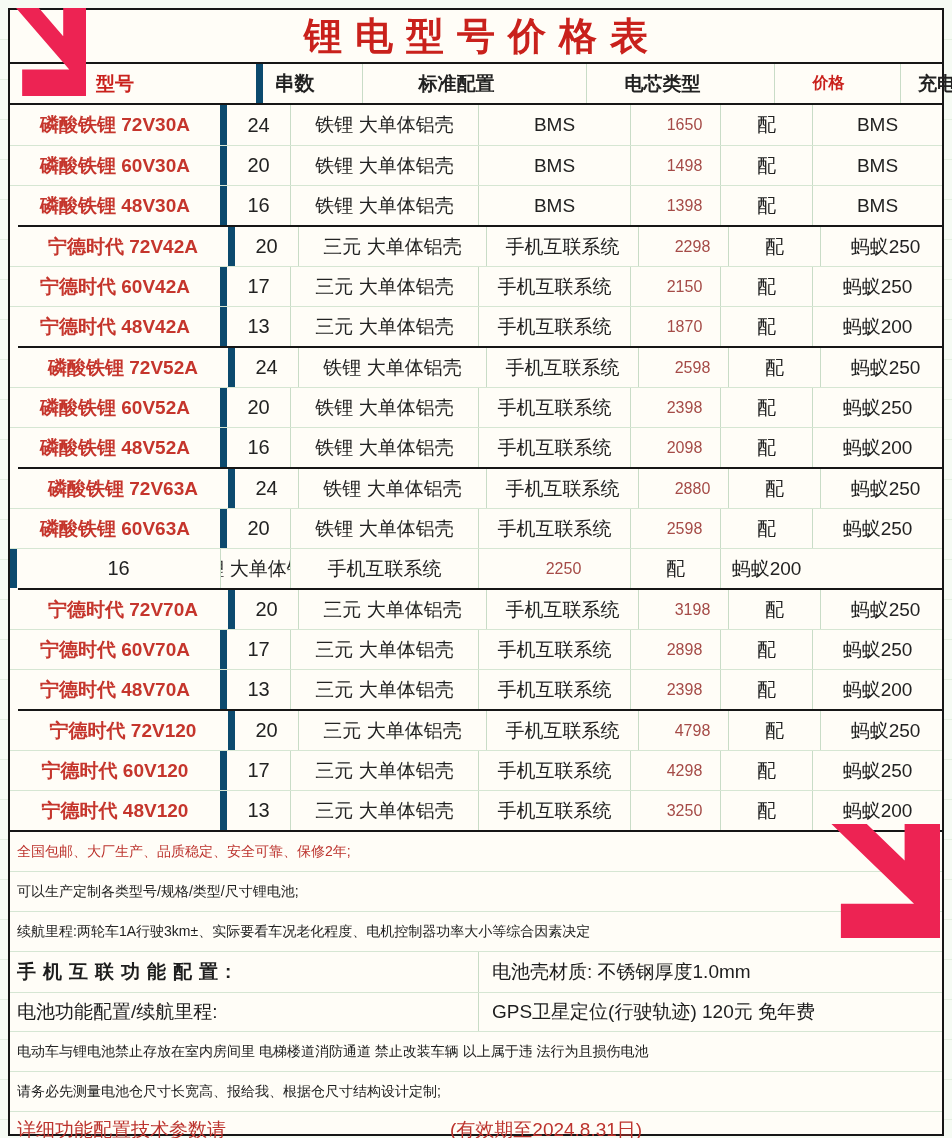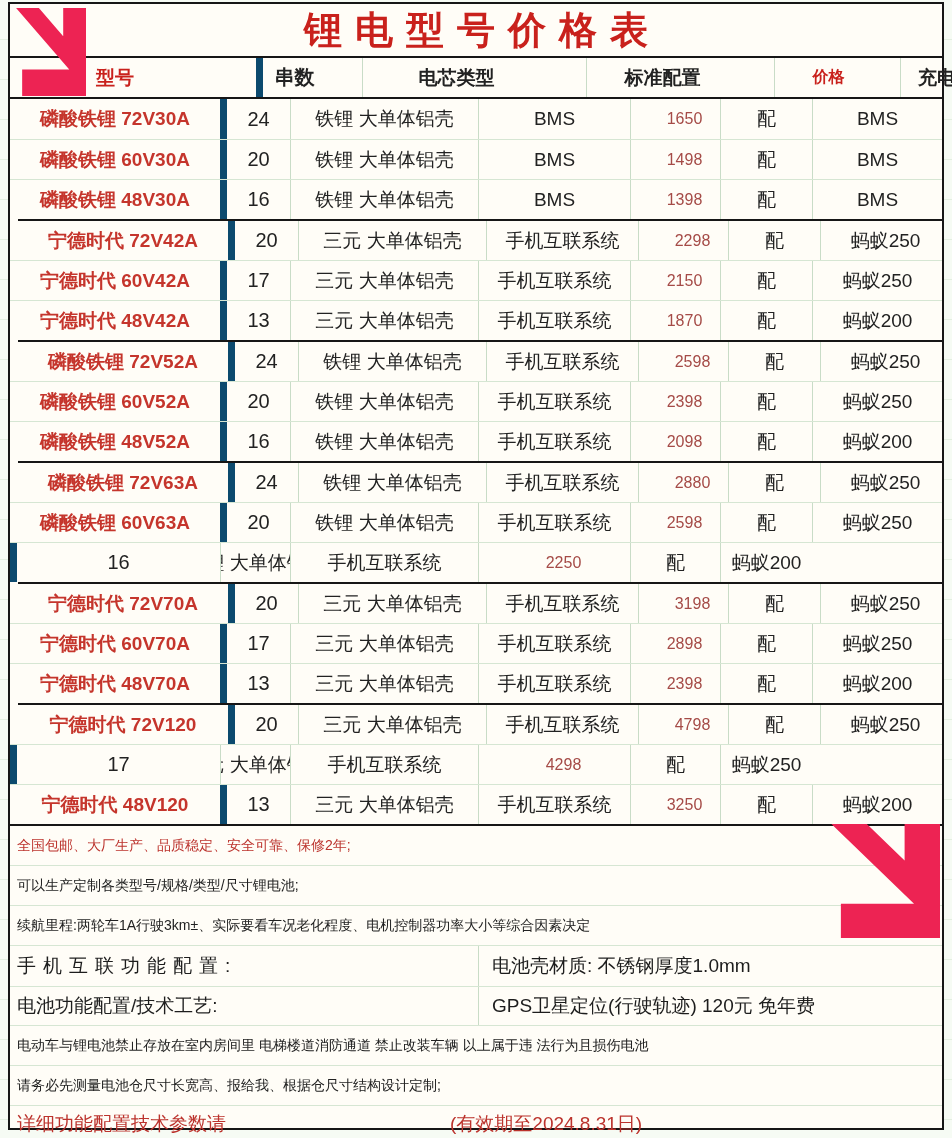--- a/index.html
+++ b/index.html
@@ -5,21 +5,21 @@
   * { margin:0; padding:0; box-sizing:border-box; }
   html,body { width:952px; height:1138px; overflow:hidden; }
   body {
     font-family:"Liberation Sans","DejaVu Sans",sans-serif;
     background-color:#f6fbf4;
     background-image:repeating-linear-gradient(to bottom, rgba(0,0,0,0) 0 39px, #e3efe1 39px 40px);
     position:relative;
     color:#1d1d1d;
   }
   .price-table{
-    position:absolute; left:8px; top:2px; width:936px; height:1128px;
+    position:absolute; left:8px; top:8px; width:936px; height:1128px;
     background:#fffdf7; border:2px solid #161616;
   }
   
   .title-row{ height:54px; border-bottom:2px solid #161616; display:flex; align-items:center; justify-content:center; }
   .title-row span{ font-size:38px; font-weight:800; color:var(--title-red,#c9211c); letter-spacing:13px; padding-left:13px; white-space:nowrap; }
   
   .grid{ display:grid; grid-template-columns:210px 70px 188px 152px 90px 92px 130px; }
   .header-row{ height:41px; border-bottom:2px solid #161616;gap:36px; }
   .hcell,.cell{ display:flex; align-items:center; justify-content:center; white-space:nowrap; overflow:hidden; }
   .hcell{ font-size:20px; font-weight:700; color:#141414; }
@@ -33,21 +33,21 @@
   .c-series{ font-size:20px; color:#222; }
   .c-celltype,.c-config,.c-charger,.c-board{ font-size:19px; color:#222; }
   .c-price{ font-size:16px; color:var(--price-red,#a54b47);padding-left:18px; }
   
   .note{ height:40px; display:flex; align-items:center; padding-left:7px; font-size:14px; color:#222; border-top:1px solid #d6e6d3; white-space:nowrap; }
   .note.first{ border-top:2px solid #161616; height:41px; }
   .note.note-red{ color:var(--note-red,#bc332d); }
   .spec-row{ display:flex; border-top:1px solid #d6e6d3; height:41px; }
   .spec-row.b{ height:39px; }
   .spec-left{ width:469px; border-right:1px solid #c9dcc7; display:flex; align-items:center; padding-left:7px; font-size:19px; white-space:nowrap; }
-  .spec-left.spaced{ letter-spacing:7px; }
+  .spec-left.spaced{ letter-spacing:7px;font-weight:bold; }
   .spec-right{ flex:1; display:flex; align-items:center; padding-left:13px; font-size:19px; white-space:nowrap; }
   .footer-row{ position:relative; height:16px; border-top:1px solid #d6e6d3; font-size:19px; }
   .footer-left{ position:absolute; left:7px; top:5px; color:var(--note-red,#c0443c); }
   .footer-validity{ position:absolute; left:440px; top:5px; color:var(--note-red,#c0443c); }
   
   .arrow{ position:absolute; fill:var(--arrow-pink,#ed2353); z-index:3; }
   .arrow-tl{ left:10px; top:8px; width:76px; height:88px; }
   .arrow-br{ left:822px; top:824px; width:118px; height:114px; }
 </style>
 </head>
@@ -55,22 +55,22 @@
 
 <div class="price-table">
 
   <div class="title-row">
     <span>锂电型号价格表</span>
   </div>
 
   <div class="grid header-row">
     <div class="hcell red c-model">型号</div>
     <div class="hcell c-series">串数</div>
+    <div class="hcell c-config">标准配置</div>
     <div class="hcell c-celltype">电芯类型</div>
-    <div class="hcell c-config">标准配置</div>
     <div class="hcell red c-price">价格</div>
     <div class="hcell c-charger">充电器</div>
     <div class="hcell c-board">保护板</div>
   </div>
 
   <div id="rows">
       <div class="grid row">
     <div class="cell c-model">磷酸铁锂 72V30A</div>
     <div class="cell c-series">24</div>
     <div class="cell c-celltype">铁锂 大单体铝壳</div>
@@ -207,20 +207,21 @@
       <div class="grid row group-start">
     <div class="cell c-model">宁德时代 72V120</div>
     <div class="cell c-series">20</div>
     <div class="cell c-celltype">三元 大单体铝壳</div>
     <div class="cell c-config">手机互联系统</div>
     <div class="cell c-price">4798</div>
     <div class="cell c-charger">配</div>
     <div class="cell c-board">蚂蚁250</div>
   </div>
       <div class="grid row">
+    <div class="cell c-model">宁德时代 60V120</div>
     <div class="cell c-series">17</div>
     <div class="cell c-celltype">三元 大单体铝壳</div>
     <div class="cell c-config">手机互联系统</div>
     <div class="cell c-price">4298</div>
     <div class="cell c-charger">配</div>
     <div class="cell c-board">蚂蚁250</div>
   </div>
       <div class="grid row">
     <div class="cell c-model">宁德时代 48V120</div>
     <div class="cell c-series">13</div>
@@ -234,21 +235,21 @@
 
   <div class="note note-red first">全国包邮、大厂生产、品质稳定、安全可靠、保修2年;</div>
   <div class="note">可以生产定制各类型号/规格/类型/尺寸锂电池;</div>
   <div class="note">续航里程:两轮车1A行驶3km±、实际要看车况老化程度、电机控制器功率大小等综合因素决定</div>
 
   <div class="spec-row">
     <div class="spec-left spaced">手机互联功能配置:</div>
     <div class="spec-right">电池壳材质: 不锈钢厚度1.0mm</div>
   </div>
   <div class="spec-row b">
-    <div class="spec-left">电池功能配置/技术工艺:</div>
+    <div class="spec-left">电池功能配置/续航里程:</div>
     <div class="spec-right">GPS卫星定位(行驶轨迹) 120元 免年费</div>
   </div>
 
   <div class="note">电动车与锂电池禁止存放在室内房间里 电梯楼道消防通道 禁止改装车辆 以上属于违 法行为且损伤电池</div>
   <div class="note">请务必先测量电池仓尺寸长宽高、报给我、根据仓尺寸结构设计定制;</div>
 
   <div class="footer-row">
     <span class="footer-left">详细功能配置技术参数请</span>
     <span class="footer-validity">(有效期至2024.8.31日)</span>
   </div>

